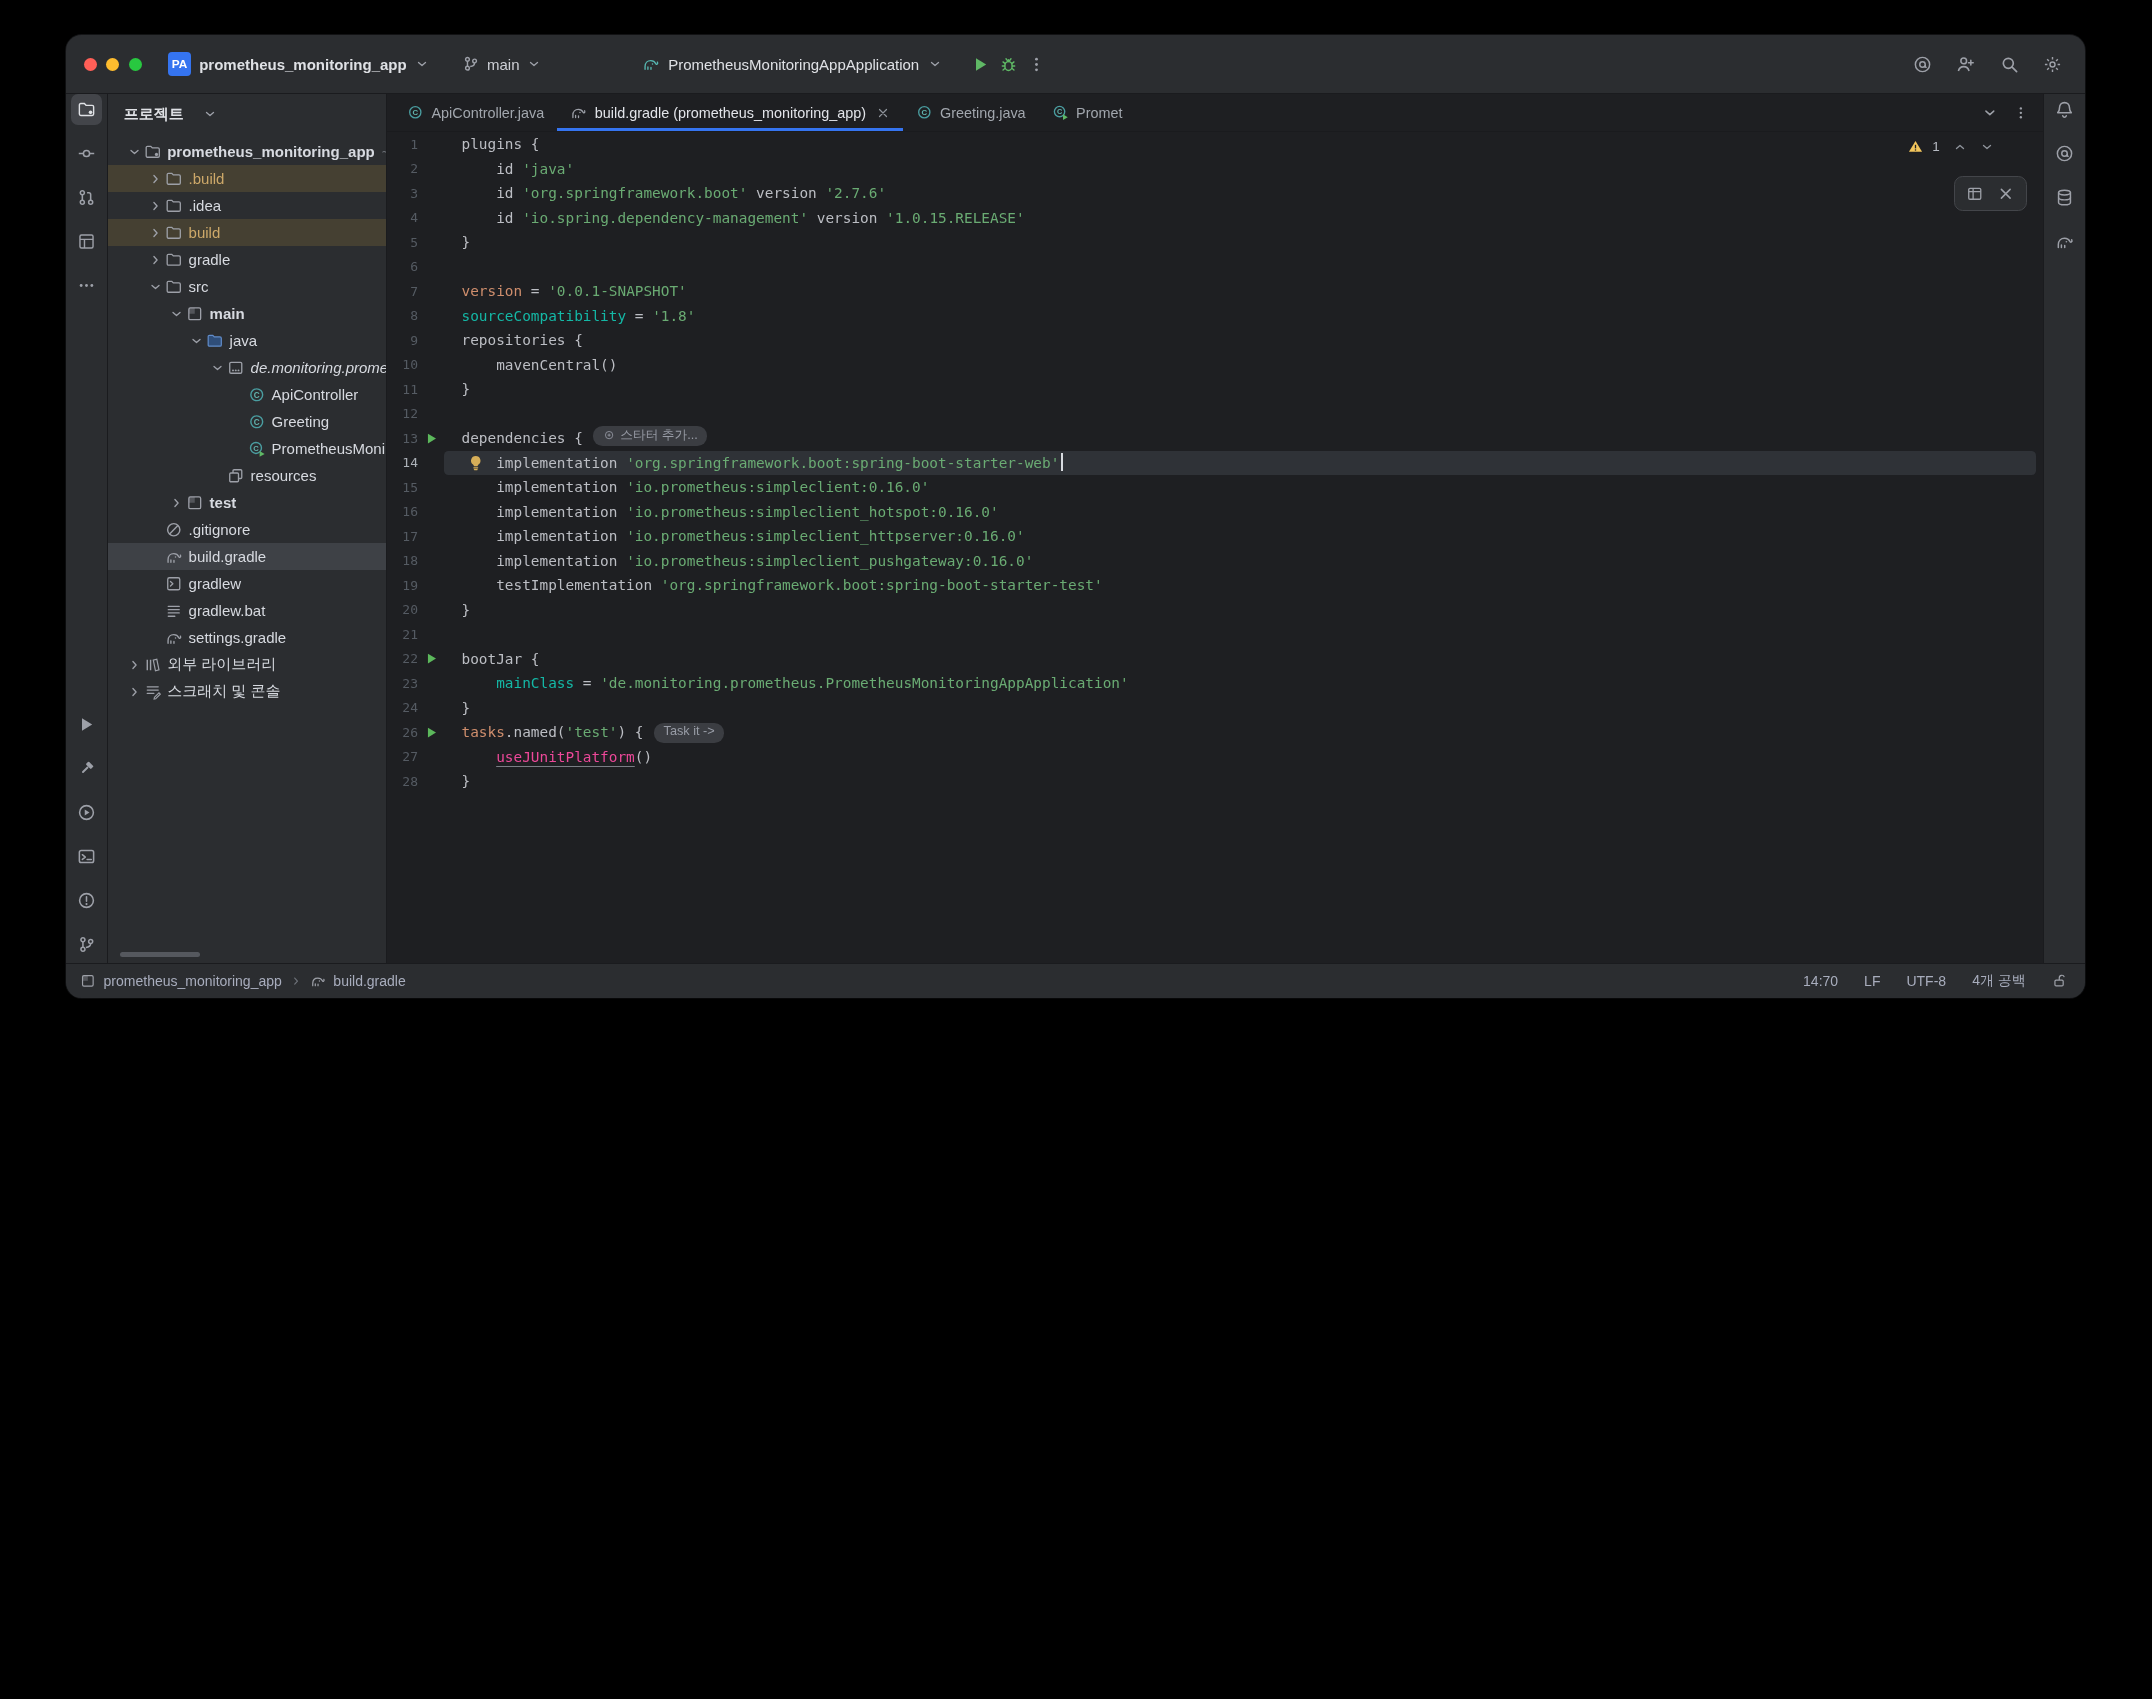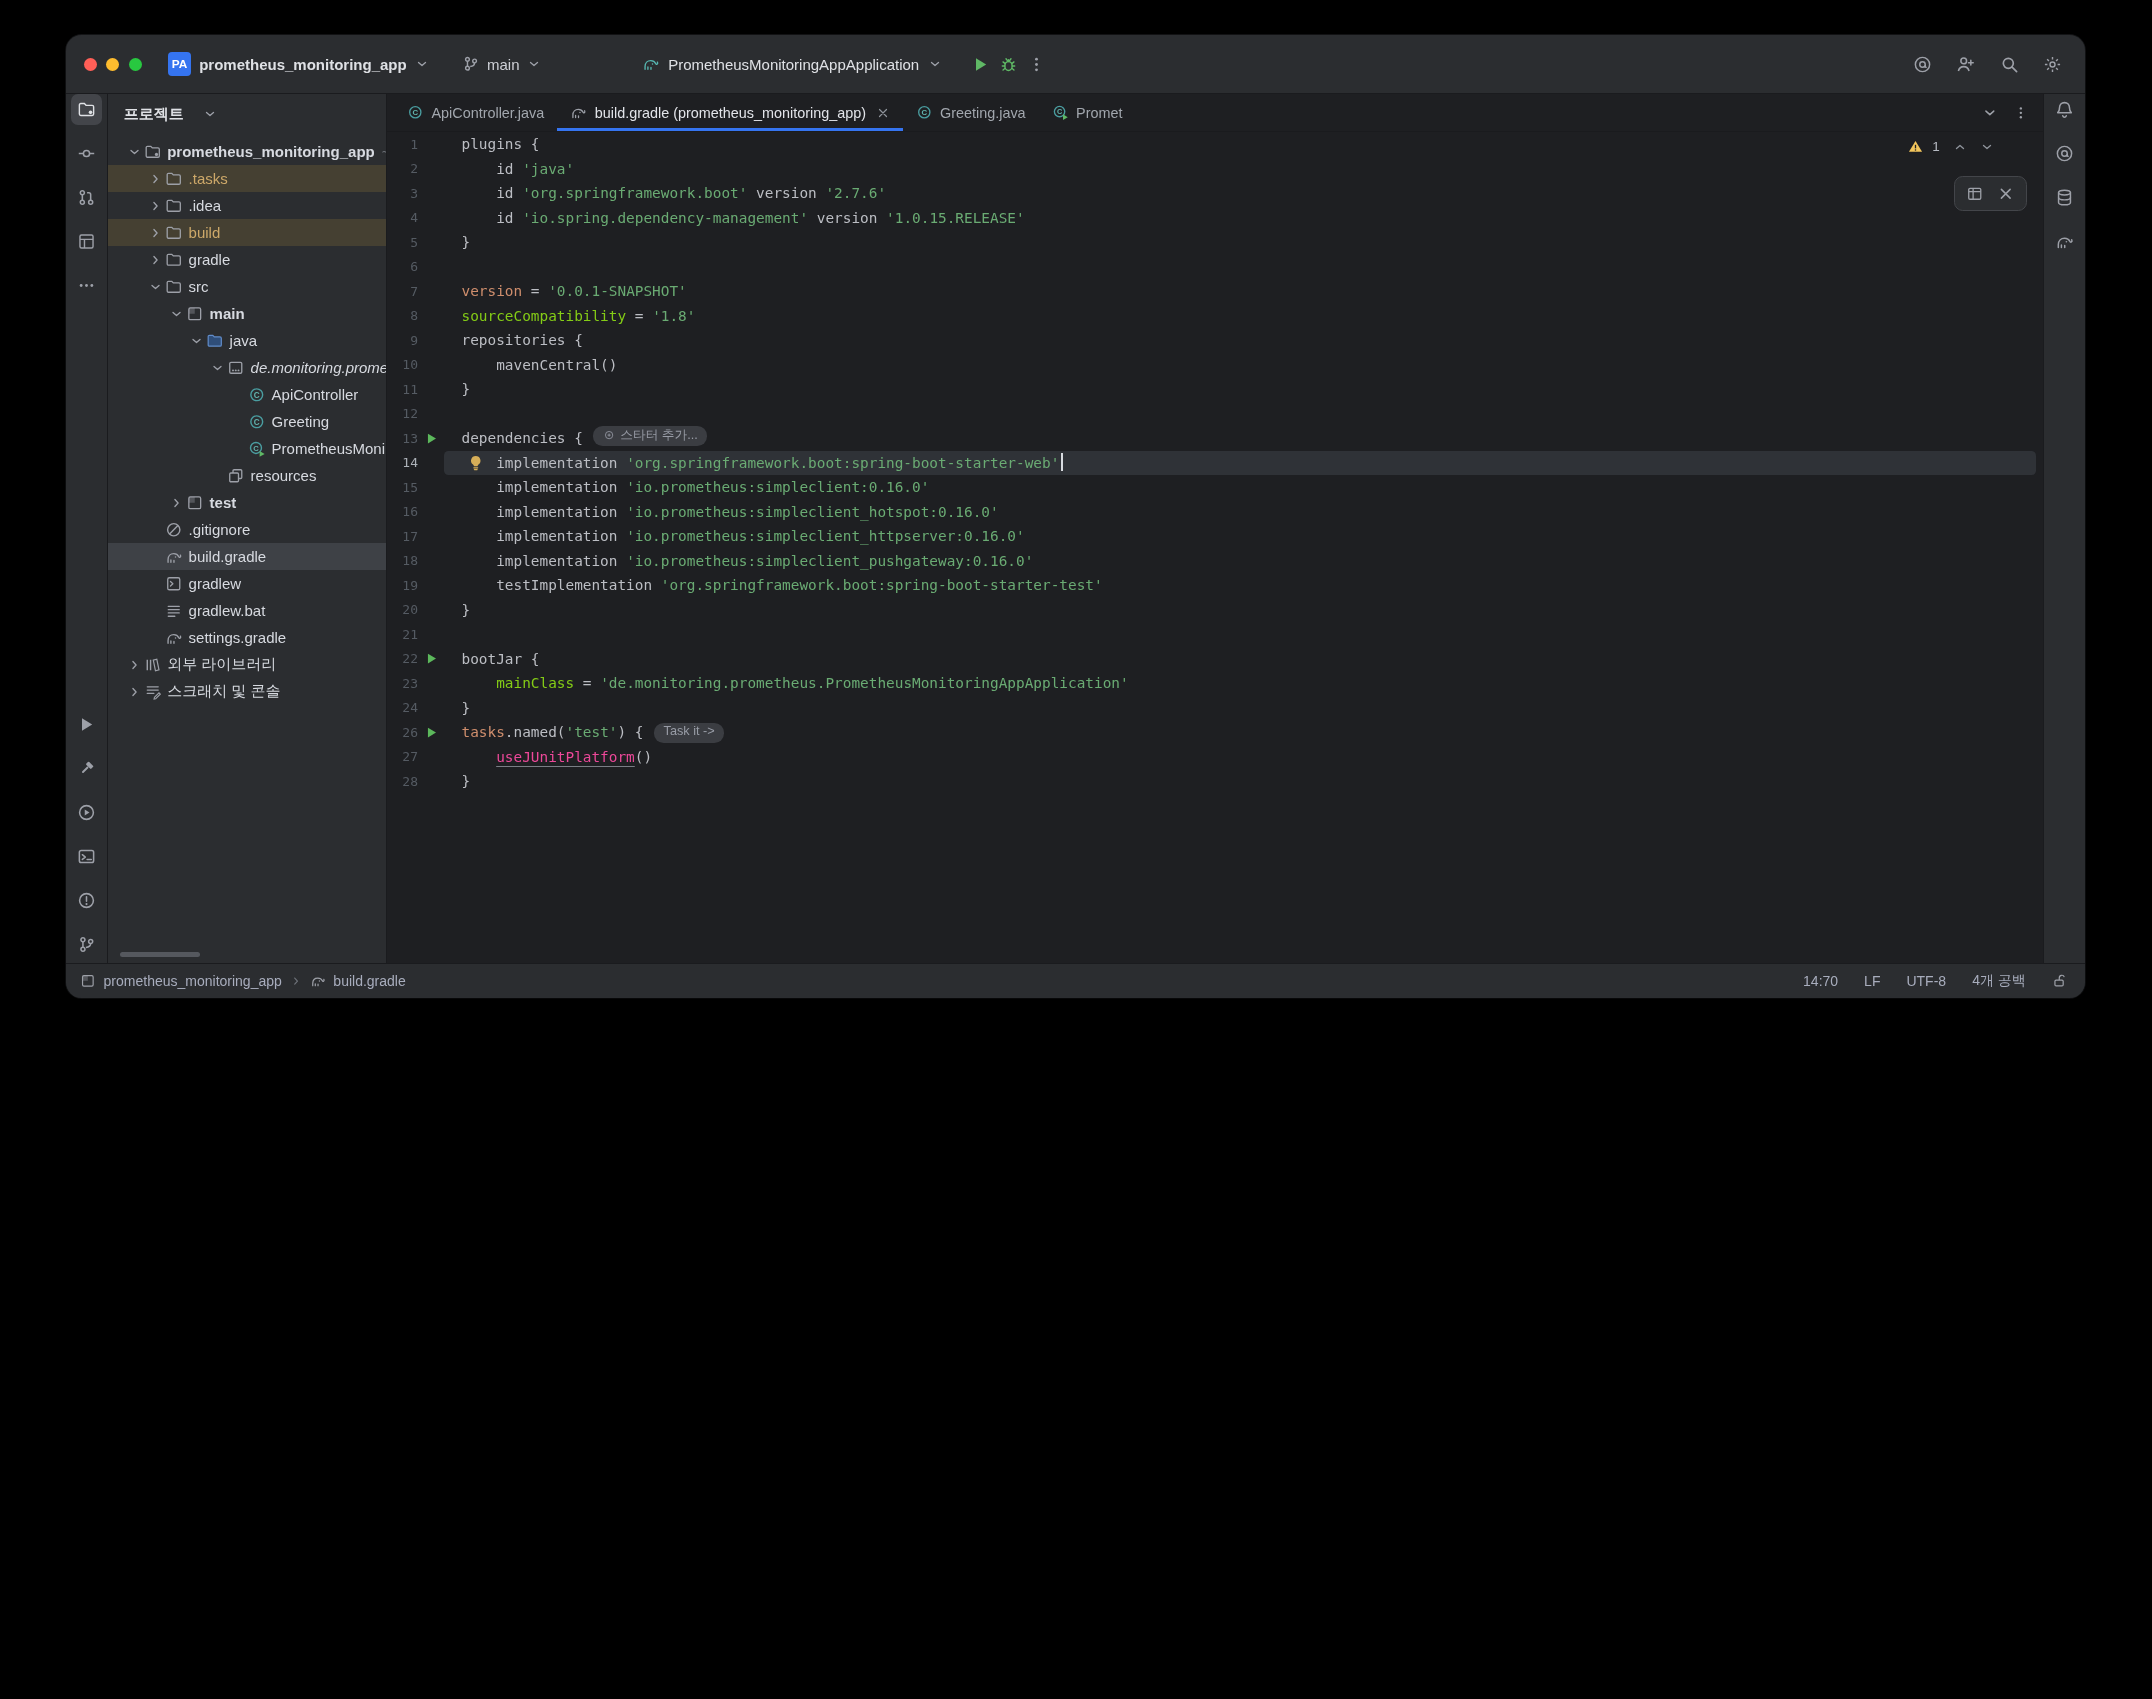--- a/index.html
+++ b/index.html
@@ -58,21 +58,21 @@
   .tb-ctrls{margin-left:auto;display:flex;align-items:center;gap:15.7px;padding-right:14px}
   .tb-ctrls .ic{width:15.7px;height:15.7px}
   .codearea{position:absolute;left:0;right:0;top:38px;bottom:0;overflow:hidden;font-family:"DejaVu Sans Mono",monospace;font-size:14.4px}
   .cline{height:24.5px;display:flex;align-items:center}
   .ln{width:31px;text-align:right;color:#555B63;font-size:13px;flex:none}
   .gut{width:26px;display:flex;justify-content:center;align-items:center;flex:none}
   .runic{width:15px;height:15px;color:#5CB85C}
   .cwrap{flex:1;position:relative;white-space:pre;padding-left:17.5px;height:24.5px;line-height:24.5px;margin-right:7px;overflow:hidden}
   .cline.cur .cwrap{background:#2F3237;border-radius:4.4px}
   .cline.cur .ln{color:#ACB1B8}
-  .c-d{color:#BCBEC4}.c-s{color:#6AAB73}.c-k{color:#CF8E6D}.c-p{color:#84cc16}
+  .c-d{color:#BCBEC4}.c-s{color:#6AAB73}.c-k{color:#CF8E6D}.c-p{color:#14b8a6}
   .c-u{color:#ec4899;text-decoration:underline;text-decoration-color:#7A7E85;text-underline-offset:3.5px}
   .bulb{position:absolute;left:23px;top:3.5px;width:17.5px;height:17.5px}
   .pill{display:inline-flex;align-items:center;gap:5.2px;vertical-align:1.7px;margin-left:10.5px;padding:1.7px 9.6px 2.6px;border-radius:9.6px;background:#3B3D42;color:#989CA6;font-family:"Liberation Sans",sans-serif;font-size:12.7px;line-height:15.7px}
   .pill .ic{width:12.2px;height:12.2px;color:#989CA6}
   .caret{display:inline-block;width:1.9px;height:18.3px;background:#D8DBE0;vertical-align:-3.5px;margin-left:1.7px}
   .insp{position:absolute;top:45px;right:49px;display:flex;align-items:center;gap:9.6px;color:#B6BAC2;font-size:13.5px}
   .insp .warnic{width:15px;height:15px}
   .insp .nav{width:14px;height:14px;color:#8E939B;margin-left:3.5px}
   .floatbar{position:absolute;top:82px;right:15.7px;display:flex;align-items:center;gap:14px;padding:7.9px 11.4px;background:#2B2D30;border:0.9px solid #43454A;border-radius:8.7px}
   .floatbar .ic{width:17.5px;height:17.5px}
@@ -314,21 +314,21 @@
           <span class="chev ic">
             <svg viewBox="0 0 16 16">
               <path d="M6.2 4l3.6 4-3.6 4" fill="none" stroke="currentColor" stroke-width="1.5" stroke-linecap="round" stroke-linejoin="round"></path>
             </svg>
           </span>
           <span class="ic ti">
             <svg viewBox="0 0 16 16">
               <path d="M2 4.2c0-.7.5-1.2 1.2-1.2h3l1.4 1.5h5.2c.7 0 1.2.5 1.2 1.2v6.1c0 .7-.5 1.2-1.2 1.2H3.2c-.7 0-1.2-.5-1.2-1.2z" fill="none" stroke="currentColor" stroke-width="1.2"></path>
             </svg>
           </span>
-          <span class="tlabel">.tasks</span>
+          <span class="tlabel">.build</span>
         </div>
         <div class="trow" style="padding-left: 38px;">
           <span class="chev ic">
             <svg viewBox="0 0 16 16">
               <path d="M6.2 4l3.6 4-3.6 4" fill="none" stroke="currentColor" stroke-width="1.5" stroke-linecap="round" stroke-linejoin="round"></path>
             </svg>
           </span>
           <span class="ic ti">
             <svg viewBox="0 0 16 16">
               <path d="M2 4.2c0-.7.5-1.2 1.2-1.2h3l1.4 1.5h5.2c.7 0 1.2.5 1.2 1.2v6.1c0 .7-.5 1.2-1.2 1.2H3.2c-.7 0-1.2-.5-1.2-1.2z" fill="none" stroke="currentColor" stroke-width="1.2"></path>

